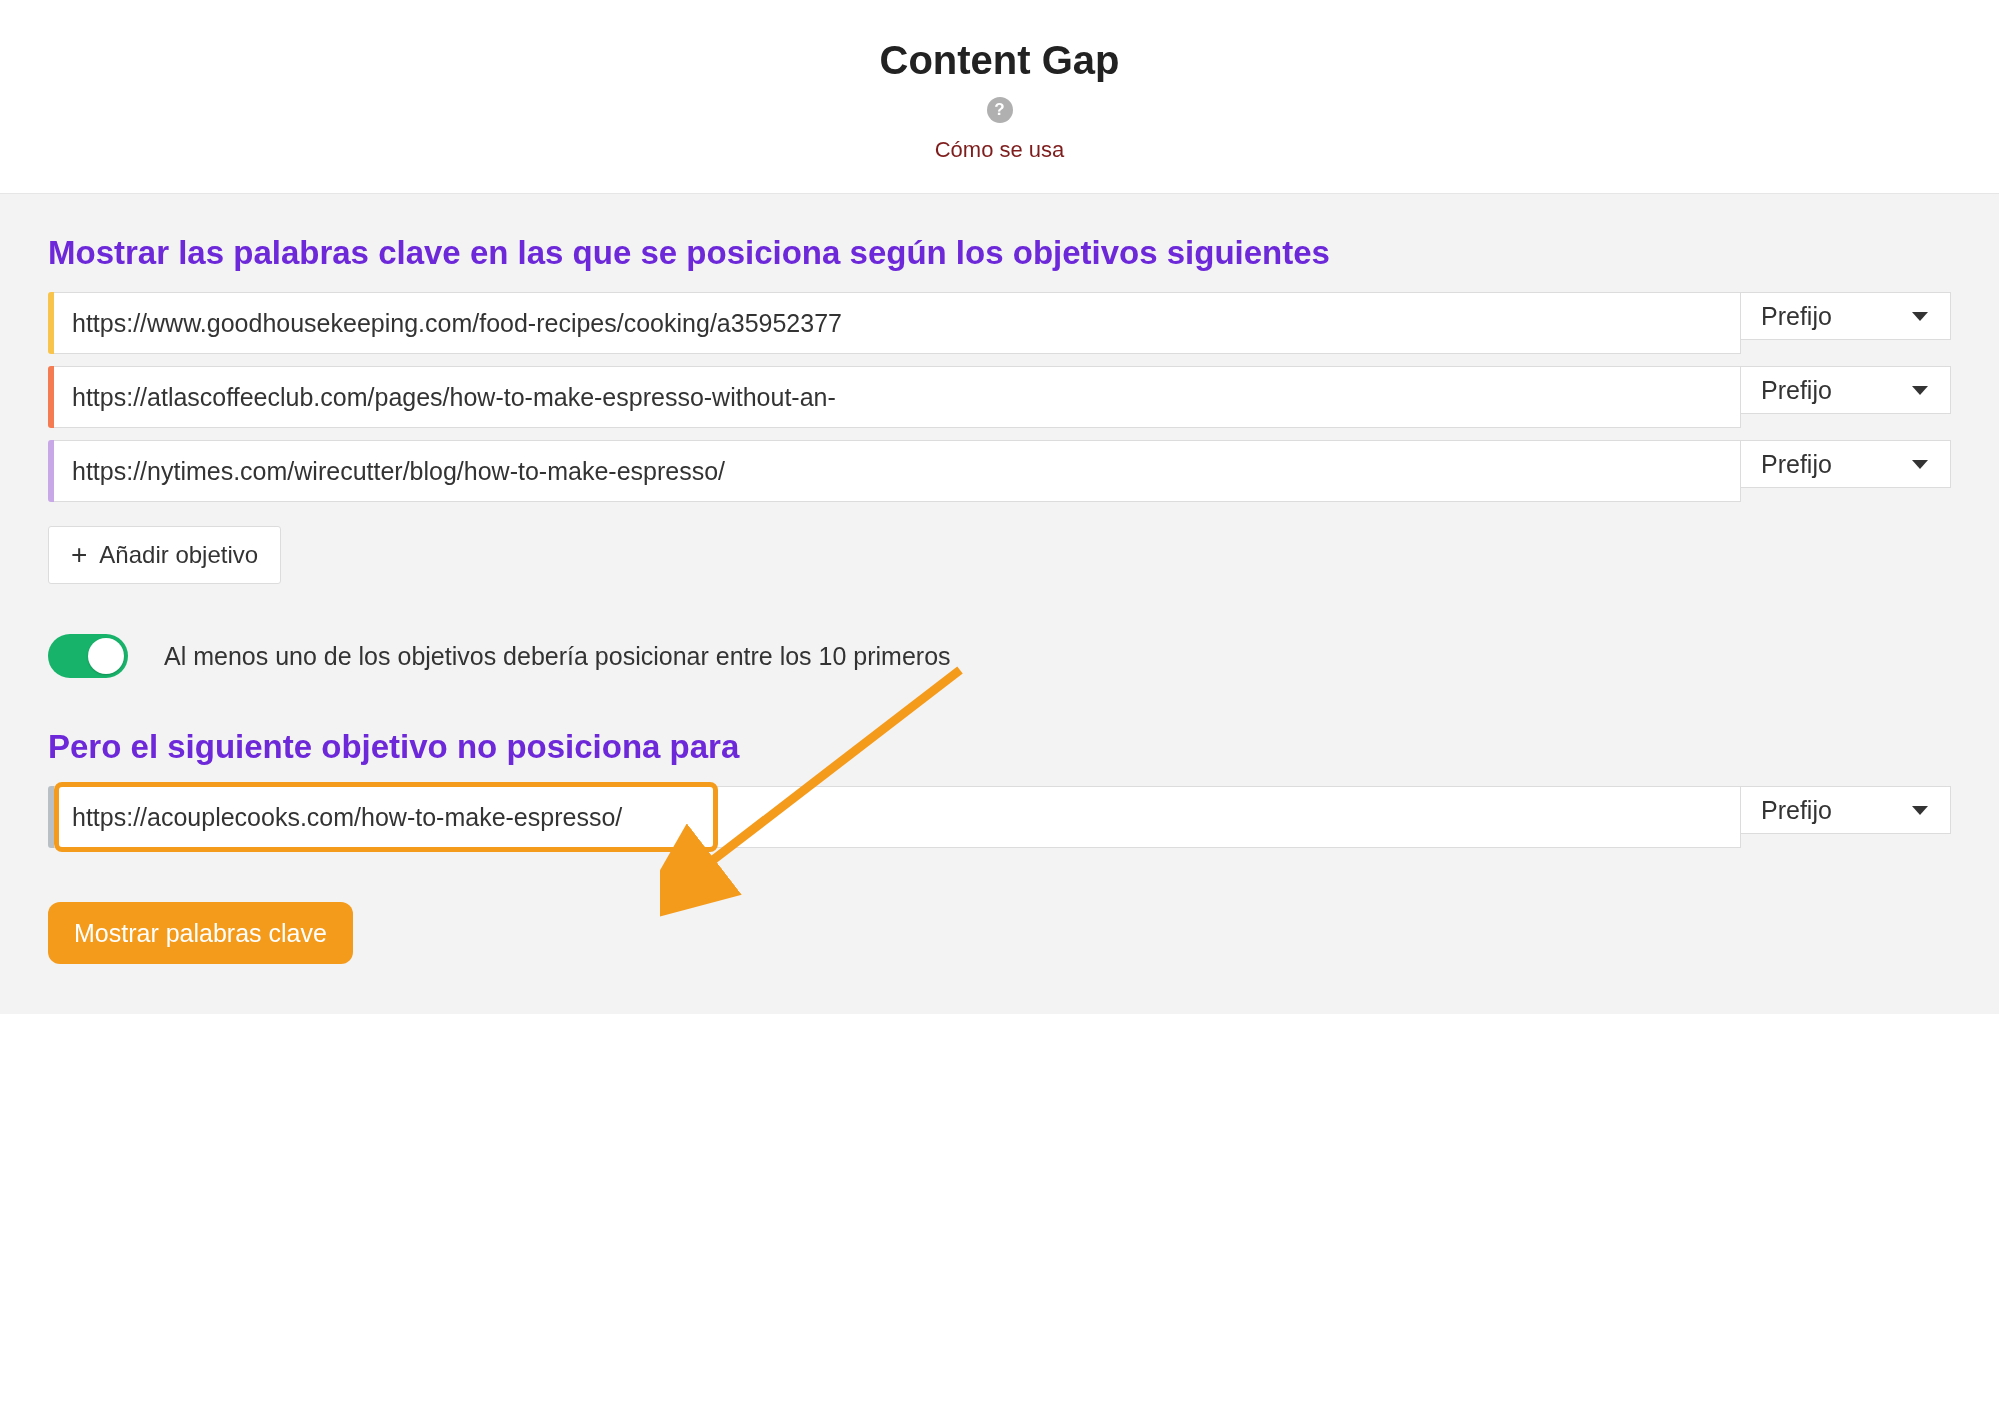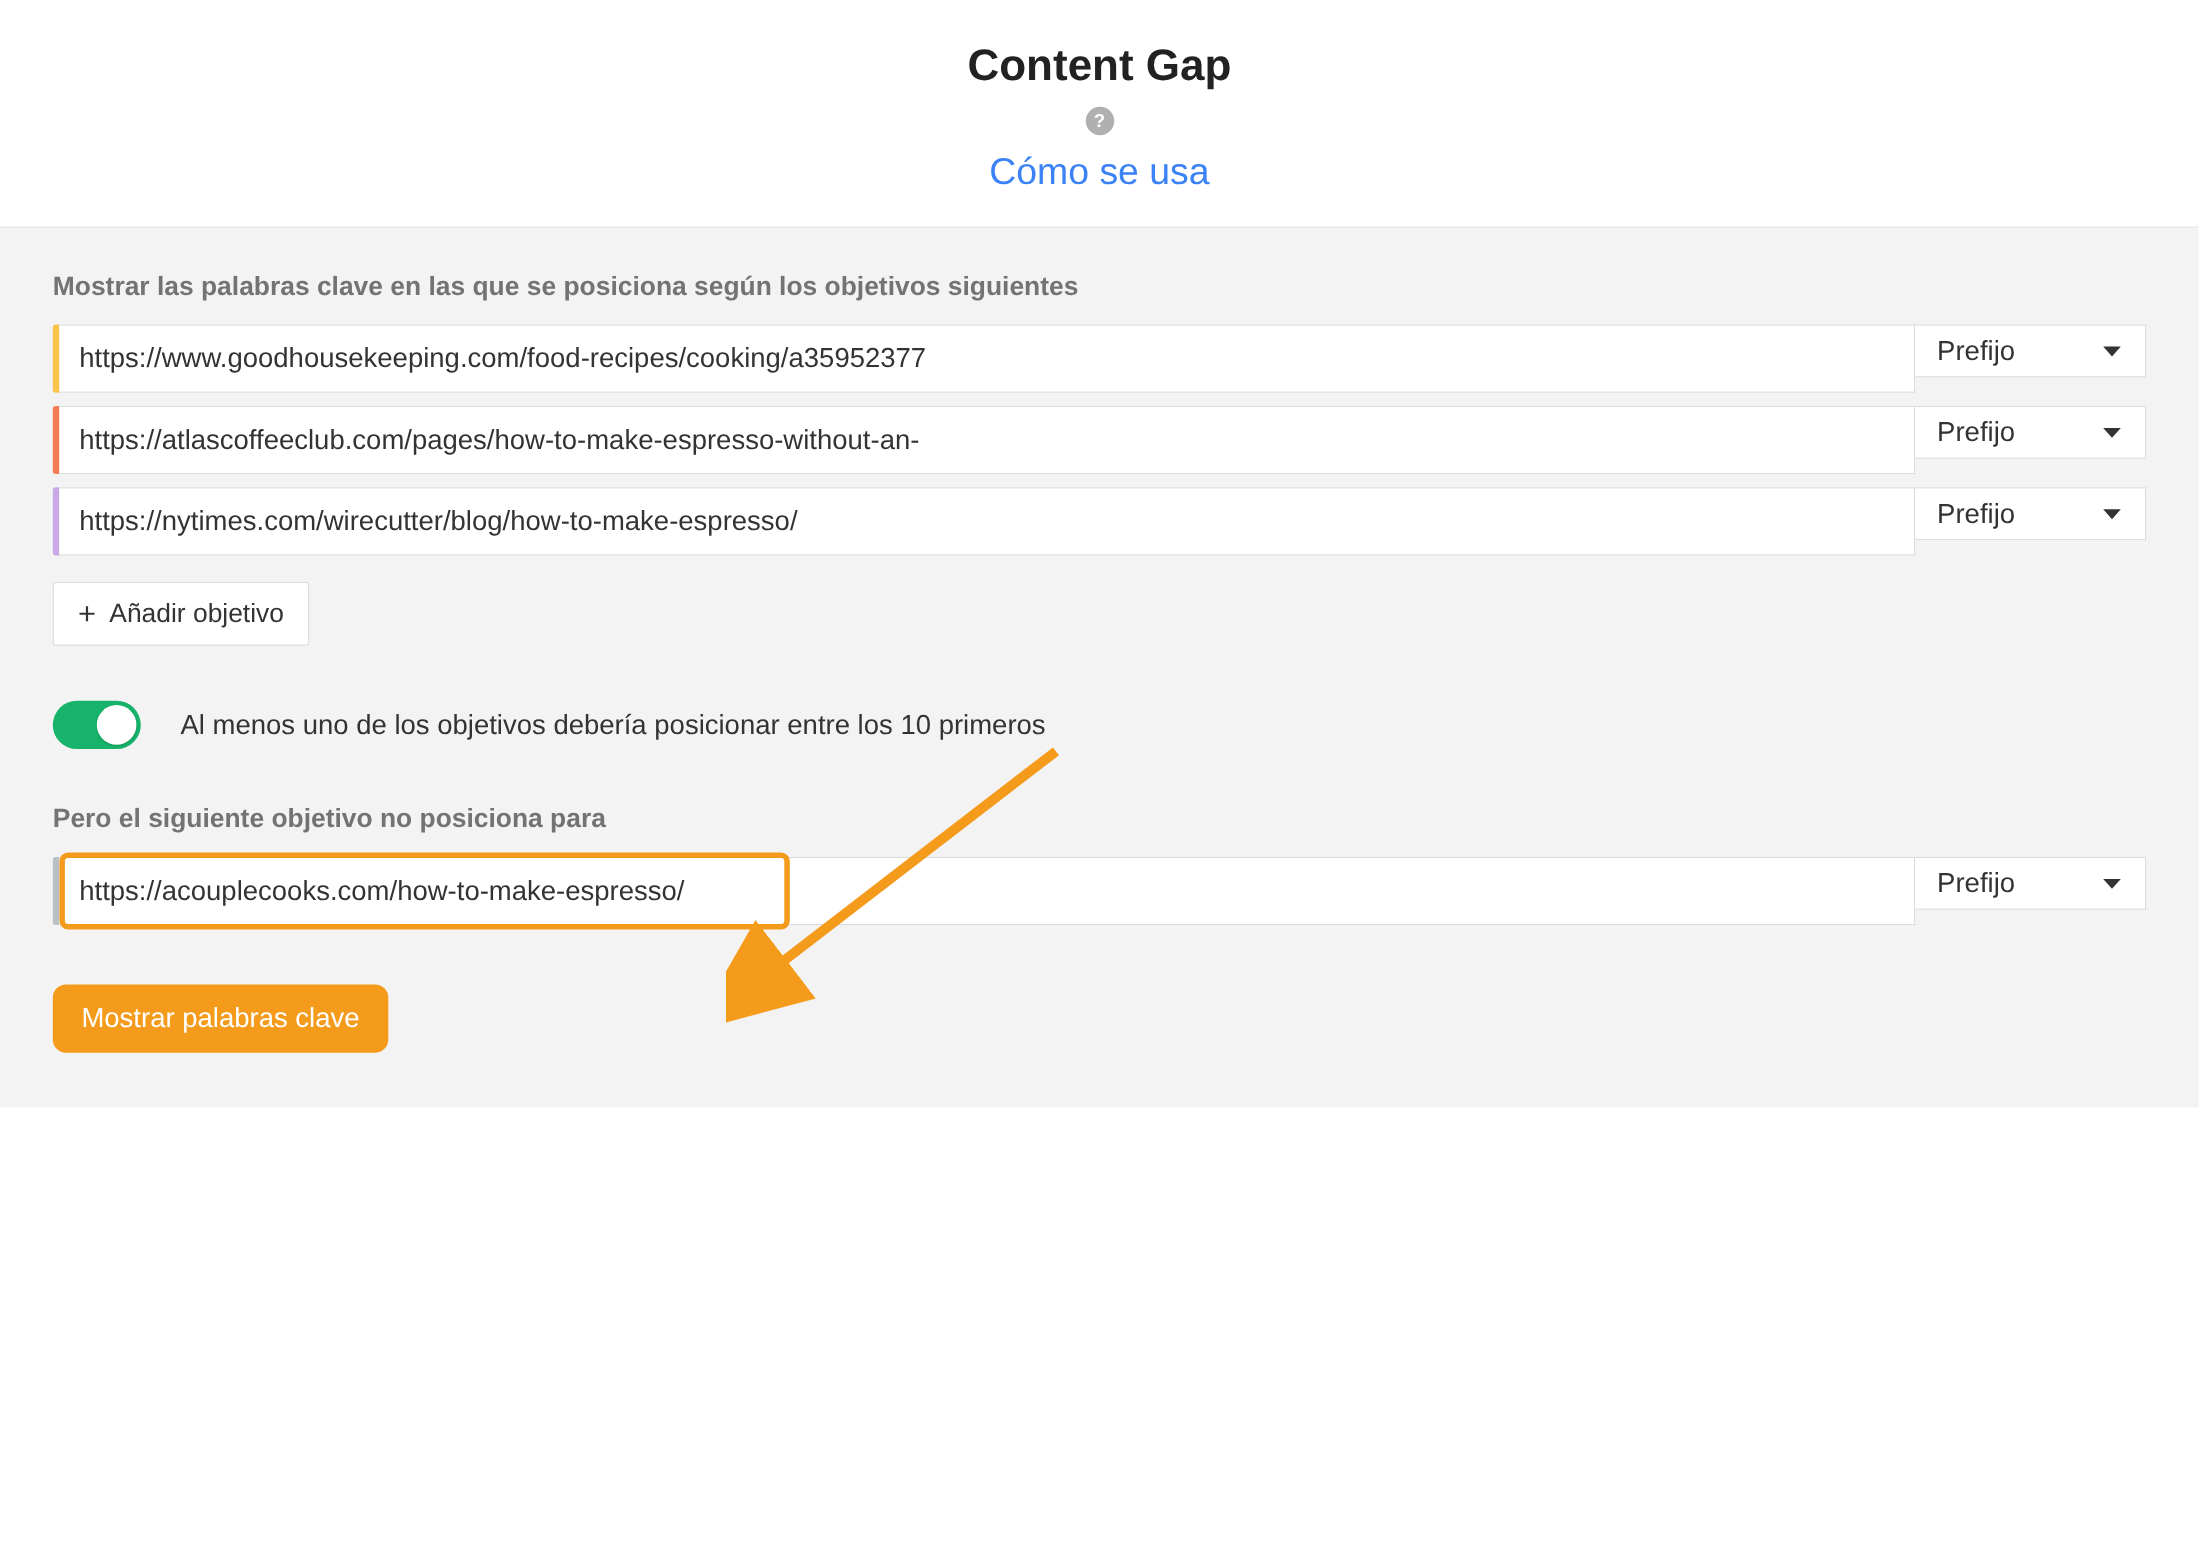--- a/index.html
+++ b/index.html
@@ -27,33 +27,33 @@
     justify-content: center;
     width: 26px;
     height: 26px;
     border-radius: 50%;
     background: #b0b0b0;
     color: #fff;
     font-size: 17px;
     font-weight: 700;
   }
   .help-text {
-    font-size: 34px;
-    color: #3b82f6;
+    font-size: 22px;
+    color: #7f1d1d;
   }
   .content {
     background: #f3f3f3;
     border-top: 1px solid #e6e6e6;
     padding: 40px 48px 50px 48px;
     position: relative;
   }
   .section-label {
-    font-size: 24px;
+    font-size: 33px;
     font-weight: 700;
-    color: #737373;
+    color: #6d28d9;
     margin-bottom: 20px;
   }
   .target-row {
     display: flex;
     margin-bottom: 12px;
   }
   .color-bar {
     width: 6px;
     flex-shrink: 0;
     border-top-left-radius: 3px;

